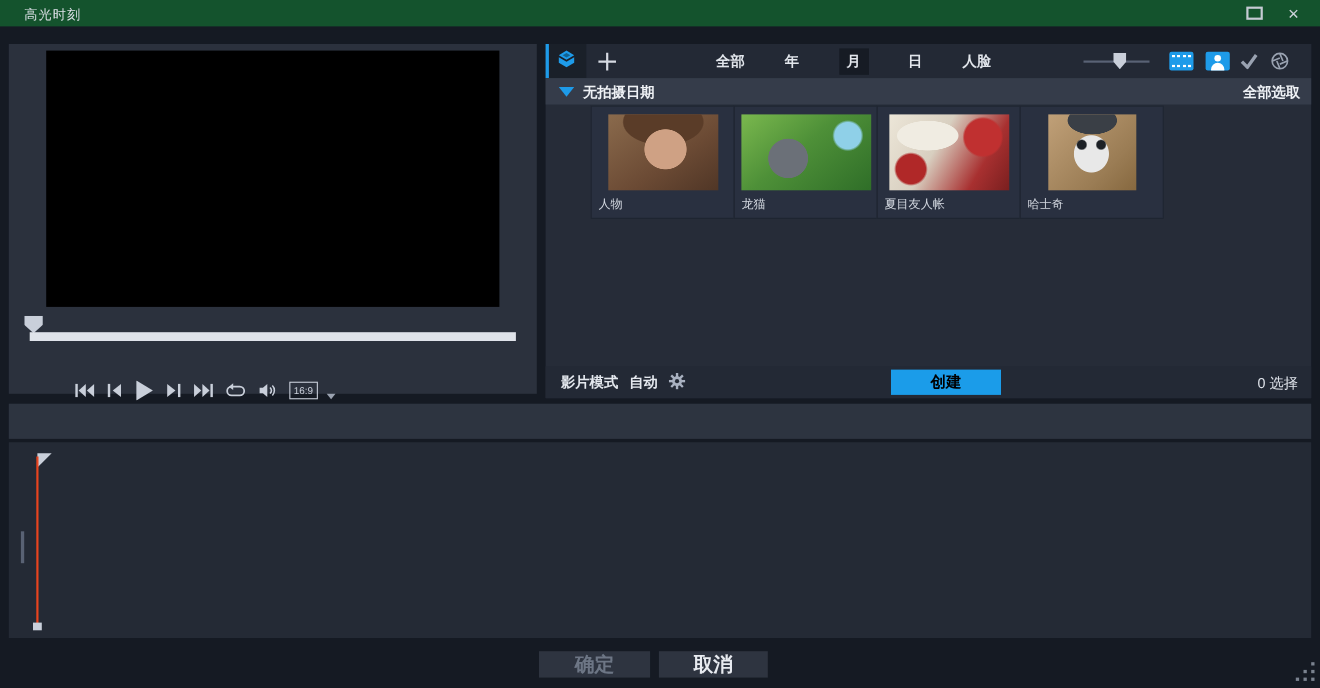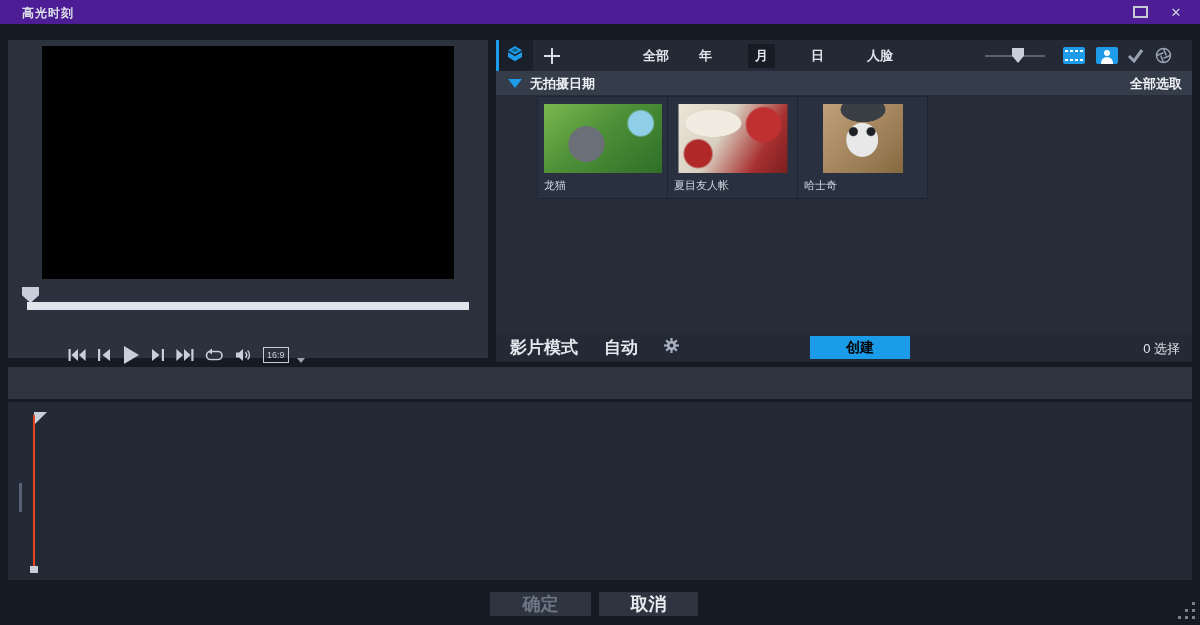--- a/index.html
+++ b/index.html
@@ -2,21 +2,21 @@
 <html><head>
 <meta charset="utf-8">
 <style>
   html,body{margin:0;padding:0;}
   body{
     width:1200px;height:625px;position:relative;overflow:hidden;
     background:#151a23;font-family:"Liberation Sans","DejaVu Sans",sans-serif;
     -webkit-font-smoothing:antialiased;
   }
   
-  .titlebar{position:absolute;top:0;left:0;right:0;height:24px;background:#4c1d95;font-weight:bold;}
+  .titlebar{position:absolute;top:0;left:0;right:0;height:24px;background:#14532d;}
   .title{position:absolute;left:22px;top:5px;font-size:12px;color:#dde1e8;letter-spacing:1px;}
   .win-btns{position:absolute;right:6px;top:0;height:24px;display:flex;align-items:center;}
   .win-btn{width:36px;height:24px;display:flex;align-items:center;justify-content:center;color:#c6cbd4;cursor:pointer;}
   .max-glyph{width:11px;height:8px;border:2px solid #c6cbd4;}
   .close-glyph{font-size:13px;line-height:13px;color:#cdd2da;}
 
   
   .preview-panel{position:absolute;left:8px;top:40px;width:480px;height:318px;background:#2b313d;}
   .video{position:absolute;left:34px;top:6px;width:412px;height:233px;background:#000;}
   .seek-thumb{position:absolute;left:14px;top:247px;width:17px;height:16px;background:#c9cfda;
@@ -30,21 +30,21 @@
     border-top:5px solid #9aa2b0;margin-top:10px;margin-left:-3px;}
 
   
   .library-panel{position:absolute;left:496px;top:40px;width:696px;height:322px;background:#262c38;}
   .lib-toolbar{position:absolute;top:0;left:0;width:100%;height:31px;background:#232935;}
   .source-tile{position:absolute;left:0;top:0;width:37px;height:31px;background:#1a2029;display:flex;align-items:center;justify-content:center;cursor:pointer;}
   .source-bar{position:absolute;left:0;top:0;width:3px;height:31px;background:#1e9be9;}
   .plus-btn{position:absolute;left:46px;top:6px;width:20px;height:20px;color:#d6dae2;cursor:pointer;}
   .plus-btn svg{fill:currentColor;}
   .tabs{position:absolute;left:140px;top:0;height:31px;display:flex;}
-  .tab{width:56px;height:31px;display:flex;align-items:center;justify-content:flex-start;
+  .tab{width:56px;height:31px;display:flex;align-items:center;justify-content:center;
     color:#e2e6ec;font-size:13px;font-weight:bold;cursor:pointer;}
   .tab span{padding:3px 7px;}
   .tab.selected span{background:#161b24;}
   .slider-track{position:absolute;left:489px;top:15px;width:60px;height:2px;background:#596275;}
   .slider-thumb{position:absolute;left:516px;top:8px;width:12px;height:15px;background:#c9cfda;cursor:pointer;
     clip-path:polygon(0 0,100% 0,100% 52%,50% 100%,0 52%);}
   .tool-icon{position:absolute;top:7px;cursor:pointer;}
   .blue-tile{width:22px;height:17px;background:#1e9be9;border-radius:2px;position:relative;overflow:hidden;}
   .film-dashes,.film-dashes2{position:absolute;left:2px;right:2px;height:2px;
     background:repeating-linear-gradient(90deg,#fff 0 3px,transparent 3px 5px);}
@@ -82,22 +82,22 @@
     radial-gradient(ellipse 42% 32% at 32% 28%,#f0ece2 0 60%,rgba(0,0,0,0) 62%),
     linear-gradient(120deg,#ece6d8 0%,#d8cfc0 40%,#a83030 75%,#7a1f1f 100%);}
   .img-5{width:80px;background:
     radial-gradient(circle at 38% 40%,#1d2126 0 6%,rgba(0,0,0,0) 8%),
     radial-gradient(circle at 60% 40%,#1d2126 0 6%,rgba(0,0,0,0) 8%),
     radial-gradient(ellipse 34% 42% at 49% 52%,#e8e8e8 0 57%,rgba(0,0,0,0) 60%),
     radial-gradient(ellipse 46% 30% at 50% 8%,#3a3f46 0 60%,rgba(0,0,0,0) 62%),
     linear-gradient(135deg,#c0a078,#9a7c54 70%,#86683f);}
 
   .lib-footer{position:absolute;left:0;bottom:0;width:100%;height:29px;background:#232935;}
-  .mode{position:absolute;left:14px;top:0;height:29px;display:flex;align-items:center;gap:26px;
-    font-size:17px;font-weight:bold;color:#e4e8ee;}
+  .mode{position:absolute;left:14px;top:0;height:29px;display:flex;align-items:center;gap:10px;
+    font-size:13px;font-weight:bold;color:#e4e8ee;}
   .gear{display:flex;align-items:center;cursor:pointer;}
   .create-btn{position:absolute;left:314px;top:3px;width:100px;height:23px;background:#1b9ce9;
     color:#000000;font-size:14px;font-weight:bold;text-align:center;line-height:23px;cursor:pointer;}
   .sel-count{position:absolute;right:12px;top:7px;font-size:13px;color:#dfe3ea;}
 
   
   .tray{position:absolute;left:8px;top:367px;width:1184px;height:32px;background:#2d3440;}
   .timeline{position:absolute;left:8px;top:402px;width:1184px;height:178px;background:#242a35;}
   .tl-scroll{position:absolute;left:11px;top:81px;width:3px;height:29px;background:#596274;}
   .tl-line{position:absolute;left:25px;top:13px;width:2px;height:155px;background:#e8441f;}
@@ -268,20 +268,24 @@
     </div>
   </div>
 
   <div class="group-header">
     <div class="tri-down"></div>
     <div class="group-title">无拍摄日期</div>
     <div class="select-all">全部选取</div>
   </div>
 
   <div class="grid">
+    <div class="cell">
+      <div class="img img-1"></div>
+      <div class="label">人物</div>
+    </div>
     <div class="cell">
       <div class="img img-3"></div>
       <div class="label">龙猫</div>
     </div>
     <div class="cell">
       <div class="img img-4"></div>
       <div class="label">夏目友人帐</div>
     </div>
     <div class="cell">
       <div class="img img-5"></div>

